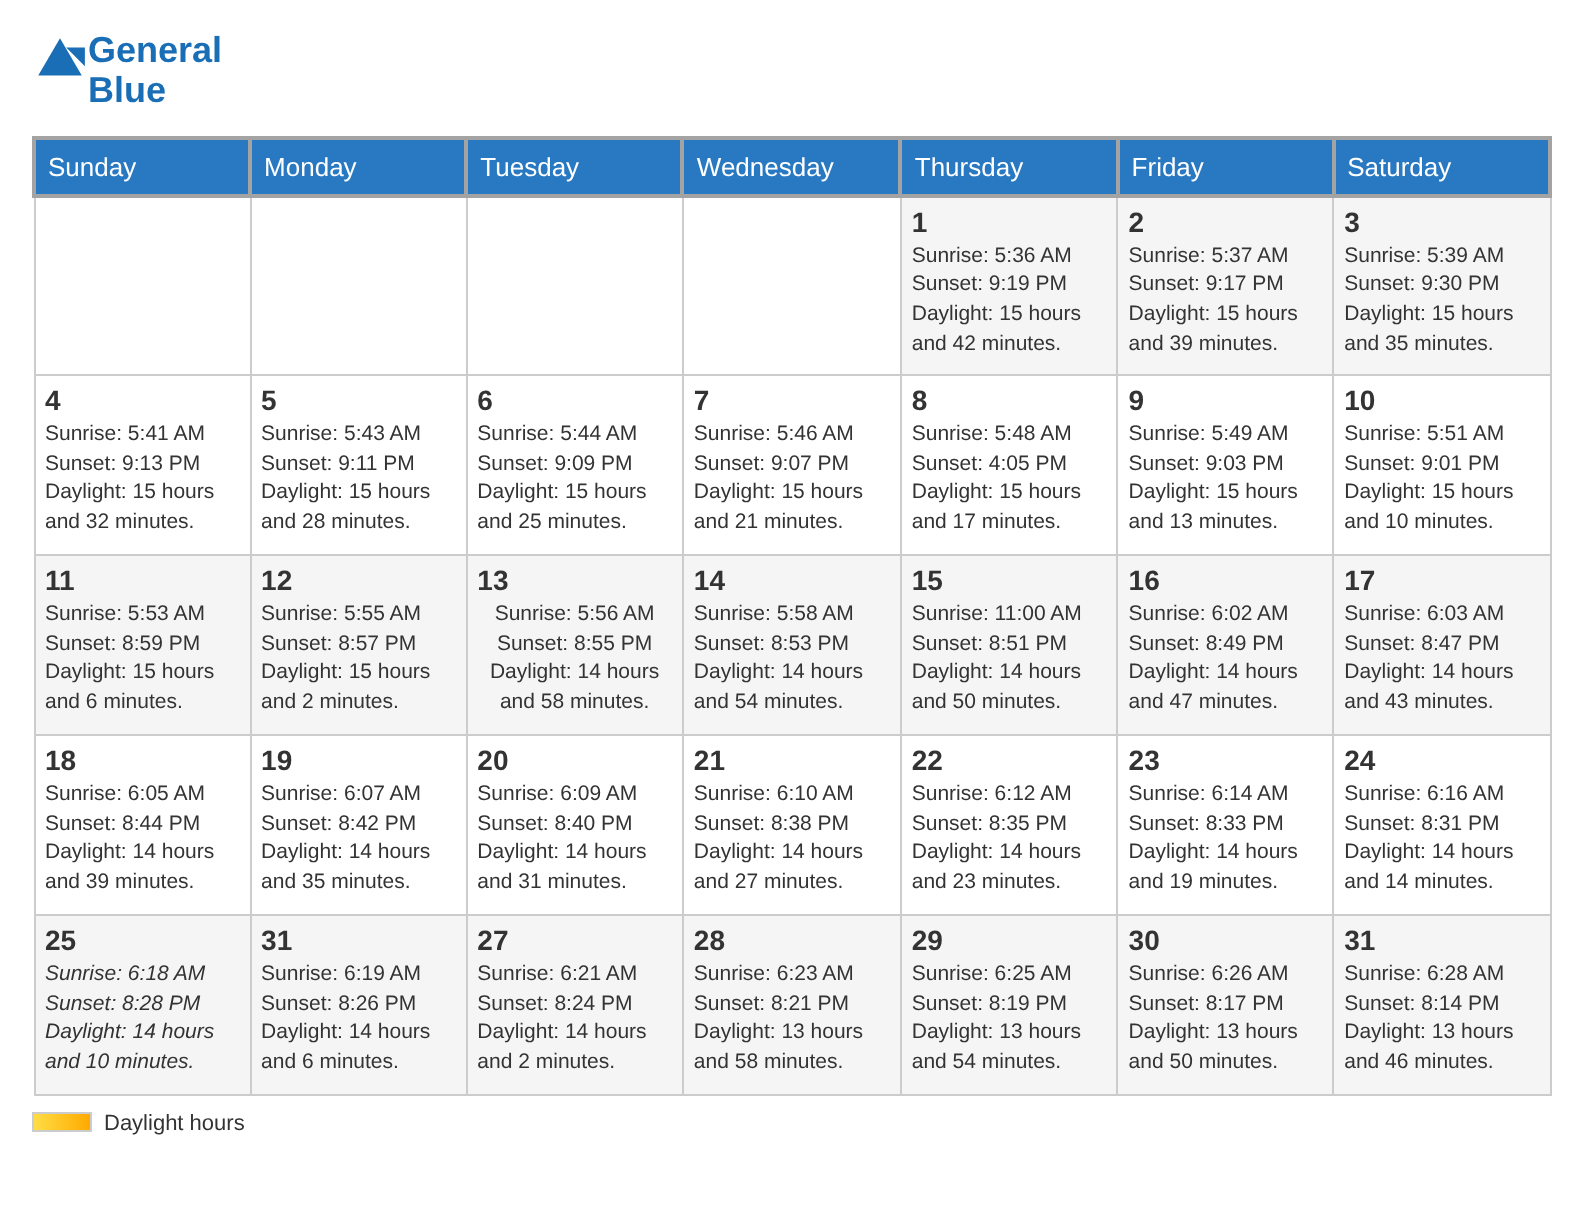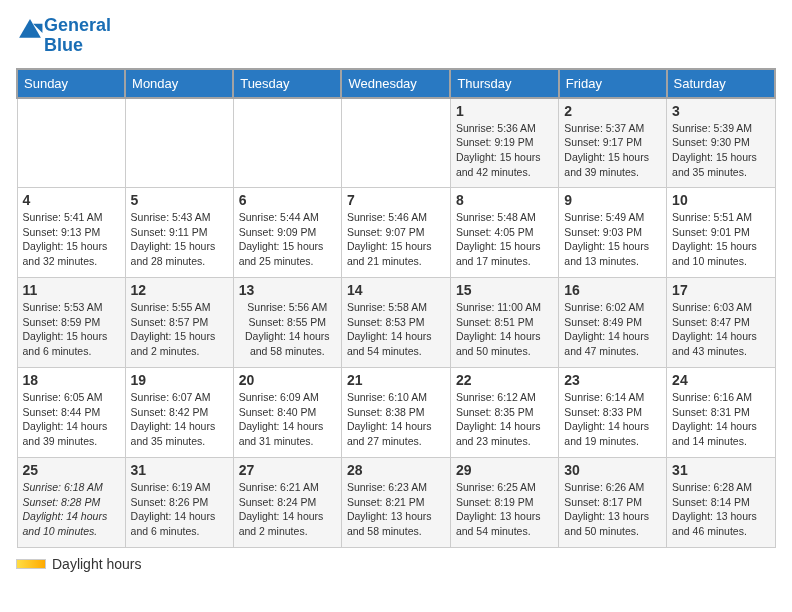--- a/index.html
+++ b/index.html
@@ -349,16 +349,16 @@
           <span class="day-num">31</span>
           <div class="day-info" style="white-space: pre-line;">Sunrise: 6:28 AM
 Sunset: 8:14 PM
 Daylight: 13 hours
 and 46 minutes.</div>
         </td>
       </tr>
     </tbody>
 </table>
 
-<div style="margin-top:8px; font-size:14px; color:#333; display:flex; align-items:center; gap:6px;">
+<div style="margin-top:8px; font-size:11px; color:#333; display:flex; gap:6px;">
   <div style="width:30px; height:10px; background: linear-gradient(to right, #ffdd44, #ffaa00); border:1px solid #ccc;"></div>
   <span>Daylight hours</span>
 </div>
 
 </body></html>

